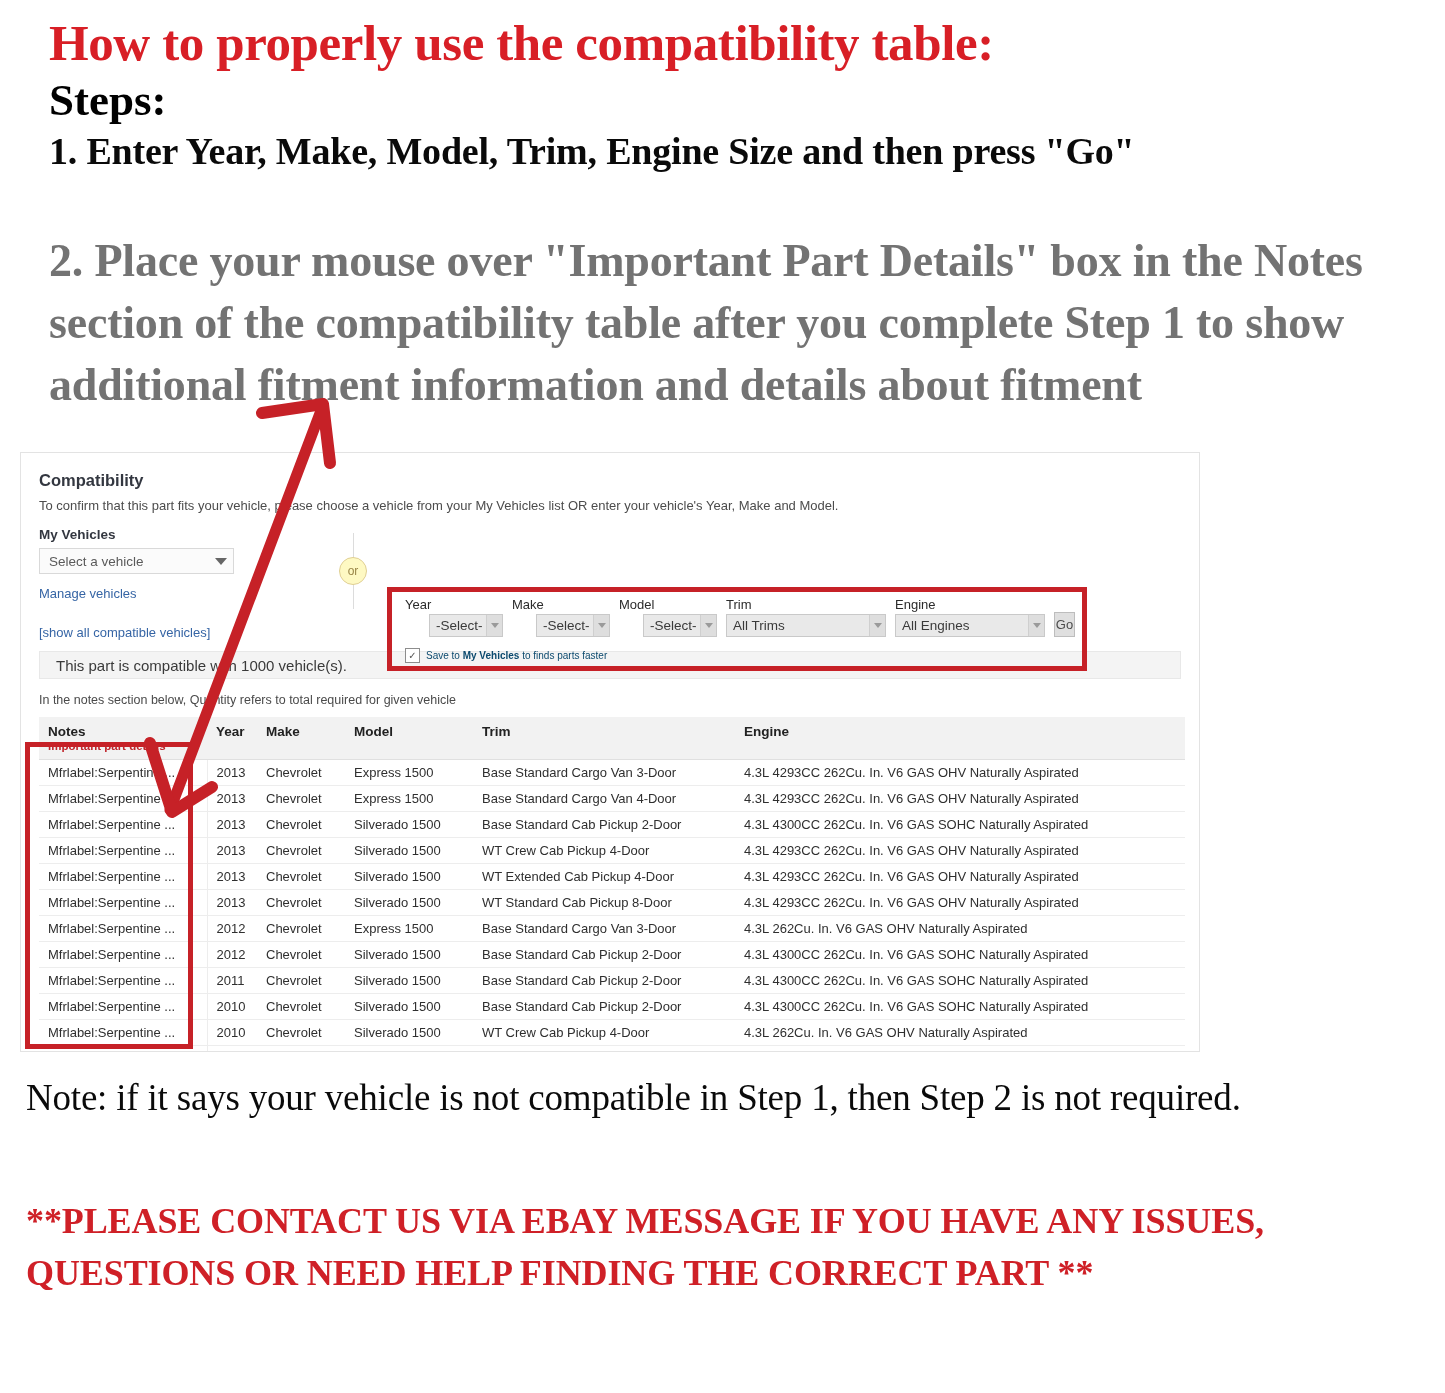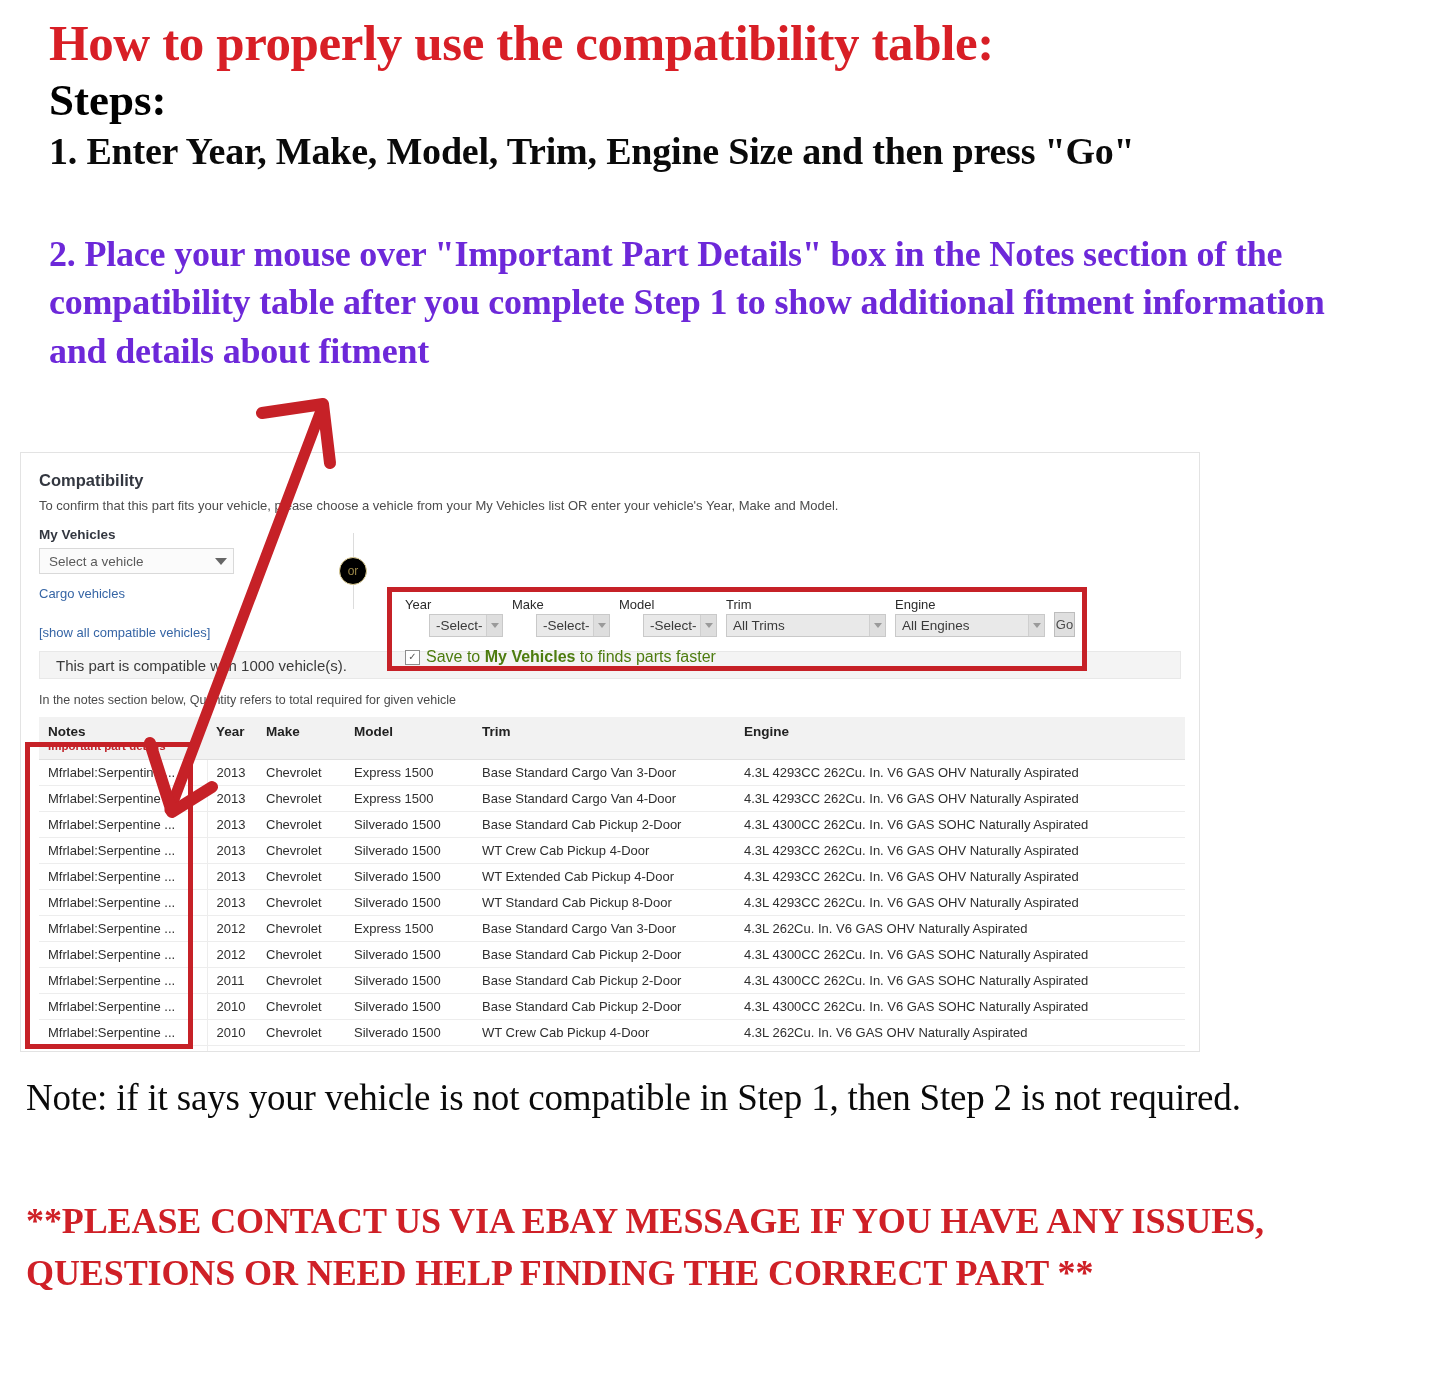--- a/index.html
+++ b/index.html
@@ -26,21 +26,21 @@
     letter-spacing:-0.4px;
   }
   .steps-word{
     color:#000000;font-weight:bold;font-size:45px;line-height:1.12;margin:4px 0 2px 0;
   }
   .step-line{
     color:#0a0a0a;font-weight:bold;font-size:38px;line-height:1.16;margin:4px 0 0 0;
     letter-spacing:-0.2px;
   }
   .step-two{
-    color:#6d28d9;font-weight:bold;font-size:36px;line-height:1.35;margin:56px 0 0 0;
+    color:#737373;font-weight:bold;font-size:46px;line-height:1.35;margin:56px 0 0 0;
     width:1330px;letter-spacing:-0.2px;
   }
 
   
   .panel{
     position:absolute;left:20px;top:452px;width:1180px;height:600px;
     background:#ffffff;
     border:1px solid #e3e3e3;
     box-sizing:border-box;
     overflow:hidden;
@@ -74,21 +74,21 @@
 
   .or-wrap{
     position:absolute;left:290px;top:6px;width:52px;height:76px;
     display:flex;align-items:center;justify-content:center;
   }
   .or-line{
     position:absolute;left:50%;top:0;width:1px;height:76px;background:#dcdcdc;
   }
   .or-badge{
     position:relative;width:26px;height:26px;border-radius:50%;
-    border:1px solid #e0cf94;background:#000000;
+    border:1px solid #e0cf94;background:#fef9c3;
     display:flex;align-items:center;justify-content:center;
     font-size:12px;color:#9a8648;
   }
 
   
   .redbox-finder{
     position:absolute;left:350px;top:60px;width:700px;height:84px;
     border:5px solid #c62127;box-sizing:border-box;background:transparent;
   }
   .finder{
@@ -117,21 +117,21 @@
   .go-btn{
     width:46px;height:23px;background:#dfdfdf;border:1px solid #bdbdbd;
     font-size:13px;color:#4a4a4a;display:flex;align-items:center;justify-content:center;
   }
   .save-row{display:flex;align-items:center;gap:6px;margin-top:11px;}
   .chk{
     width:13px;height:13px;border:1px solid #8d8d8d;background:#fff;
     display:flex;align-items:center;justify-content:center;
     font-size:10px;line-height:1;color:#555;
   }
-  .save-txt{font-size:16px;color:#4d7c0f;}
+  .save-txt{font-size:10px;color:#0c4a6e;}
   .save-txt b{font-weight:bold;}
 
   .compat-banner{
     margin:6px 2px 0 2px;height:28px;background:#f4f4f4;border:1px solid #e8e8e8;
     display:flex;align-items:center;padding-left:16px;box-sizing:border-box;
     font-size:15px;color:#3a3a3a;
   }
   .qty-note{font-size:12.5px;color:#4a4a4a;margin:14px 2px 10px 2px;}
 
   
@@ -200,21 +200,21 @@
     <div class="panel-sub">To confirm that this part fits your vehicle, please choose a vehicle from your My Vehicles list OR enter your vehicle's Year, Make and Model.</div>
 
     <div class="chooser">
 
       <div class="myveh">
         <div class="myveh-label">My Vehicles</div>
         <div class="select-box">
           <span>Select a vehicle</span>
           <span class="caret-down"></span>
         </div>
-        <a class="link manage" href="#">Cargo vehicles</a>
+        <a class="link manage" href="#">Manage vehicles</a>
         <a class="link showall" href="#">[show all compatible vehicles]</a>
       </div>
 
       <div class="or-wrap">
         <div class="or-line"></div>
         <div class="or-badge">or</div>
       </div>
 
       <div class="redbox-finder"></div>
 

